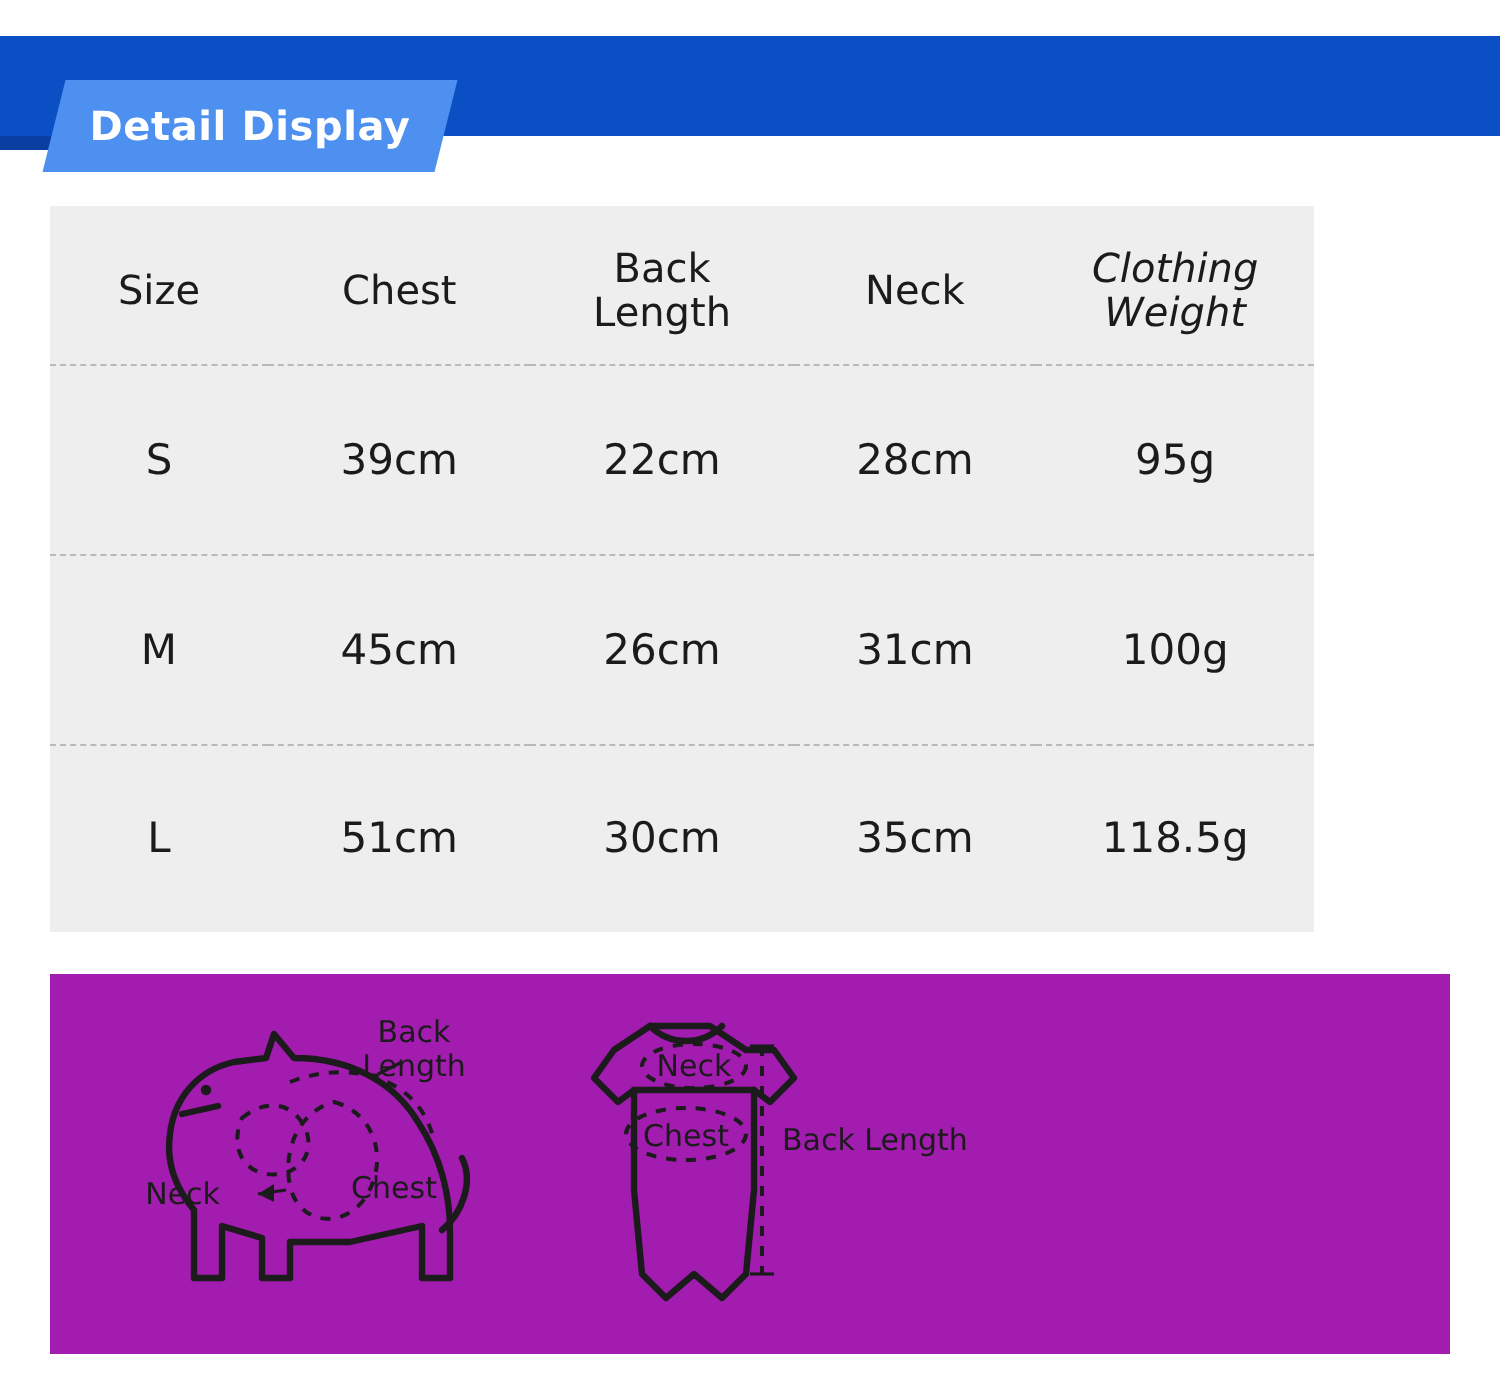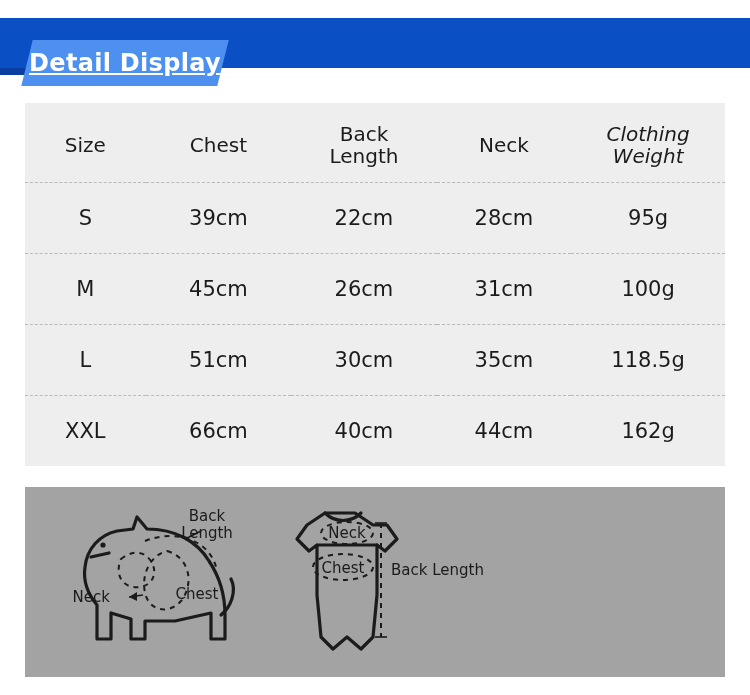--- a/index.html
+++ b/index.html
@@ -58,32 +58,31 @@
     left: 27px;
     top: 22px;
     width: 196px;
     height: 46px;
     display: flex;
     align-items: center;
     justify-content: center;
   }
   .banner-title {
     color: #ffffff;
-    font-size: 24px;
+    font-size: 20px;
     font-weight: bold;
     letter-spacing: 0.3px;
-    text-decoration: underline;
   }
 
   
   .table-card {
     position: absolute;
     left: 25px;
     top: 103px;
-    width: 700px;
+    width: 632px;
     height: 363px;
     background: #eeeeee;
   }
   table.size-table {
     width: 100%;
     height: 100%;
     border-collapse: collapse;
     table-layout: fixed;
   }
   table.size-table th,
@@ -112,21 +111,21 @@
   .col-neck { width: 19.2%; }
   .col-weight { width: 22%; font-style: italic; }
 
   
   .diagram-card {
     position: absolute;
     left: 25px;
     top: 487px;
     width: 700px;
     height: 190px;
-    background: #a3a3a3;
+    background: #a21caf;
     overflow: hidden;
   }
   .diagram-svg {
     position: absolute;
     left: 0;
     top: 0;
   }
 </style>
 </head>
 <body>
@@ -167,27 +166,20 @@
           <td>26cm</td>
           <td>31cm</td>
           <td>100g</td>
         </tr>
         <tr>
           <td>L</td>
           <td>51cm</td>
           <td>30cm</td>
           <td>35cm</td>
           <td>118.5g</td>
-        </tr>
-        <tr>
-          <td>XXL</td>
-          <td>66cm</td>
-          <td>40cm</td>
-          <td>44cm</td>
-          <td>162g</td>
         </tr>
       </tbody>
     </table>
   </div>
 
   <div class="diagram-card">
     <svg class="diagram-svg" width="700" height="190" viewBox="0 0 700 190">
 
       <g fill="none" stroke="#1b1b1b" stroke-width="3.2" stroke-linejoin="round" stroke-linecap="round">
         <path d="M60 80 C62 62, 74 48, 92 44 L108 42 L112 30 L122 42

